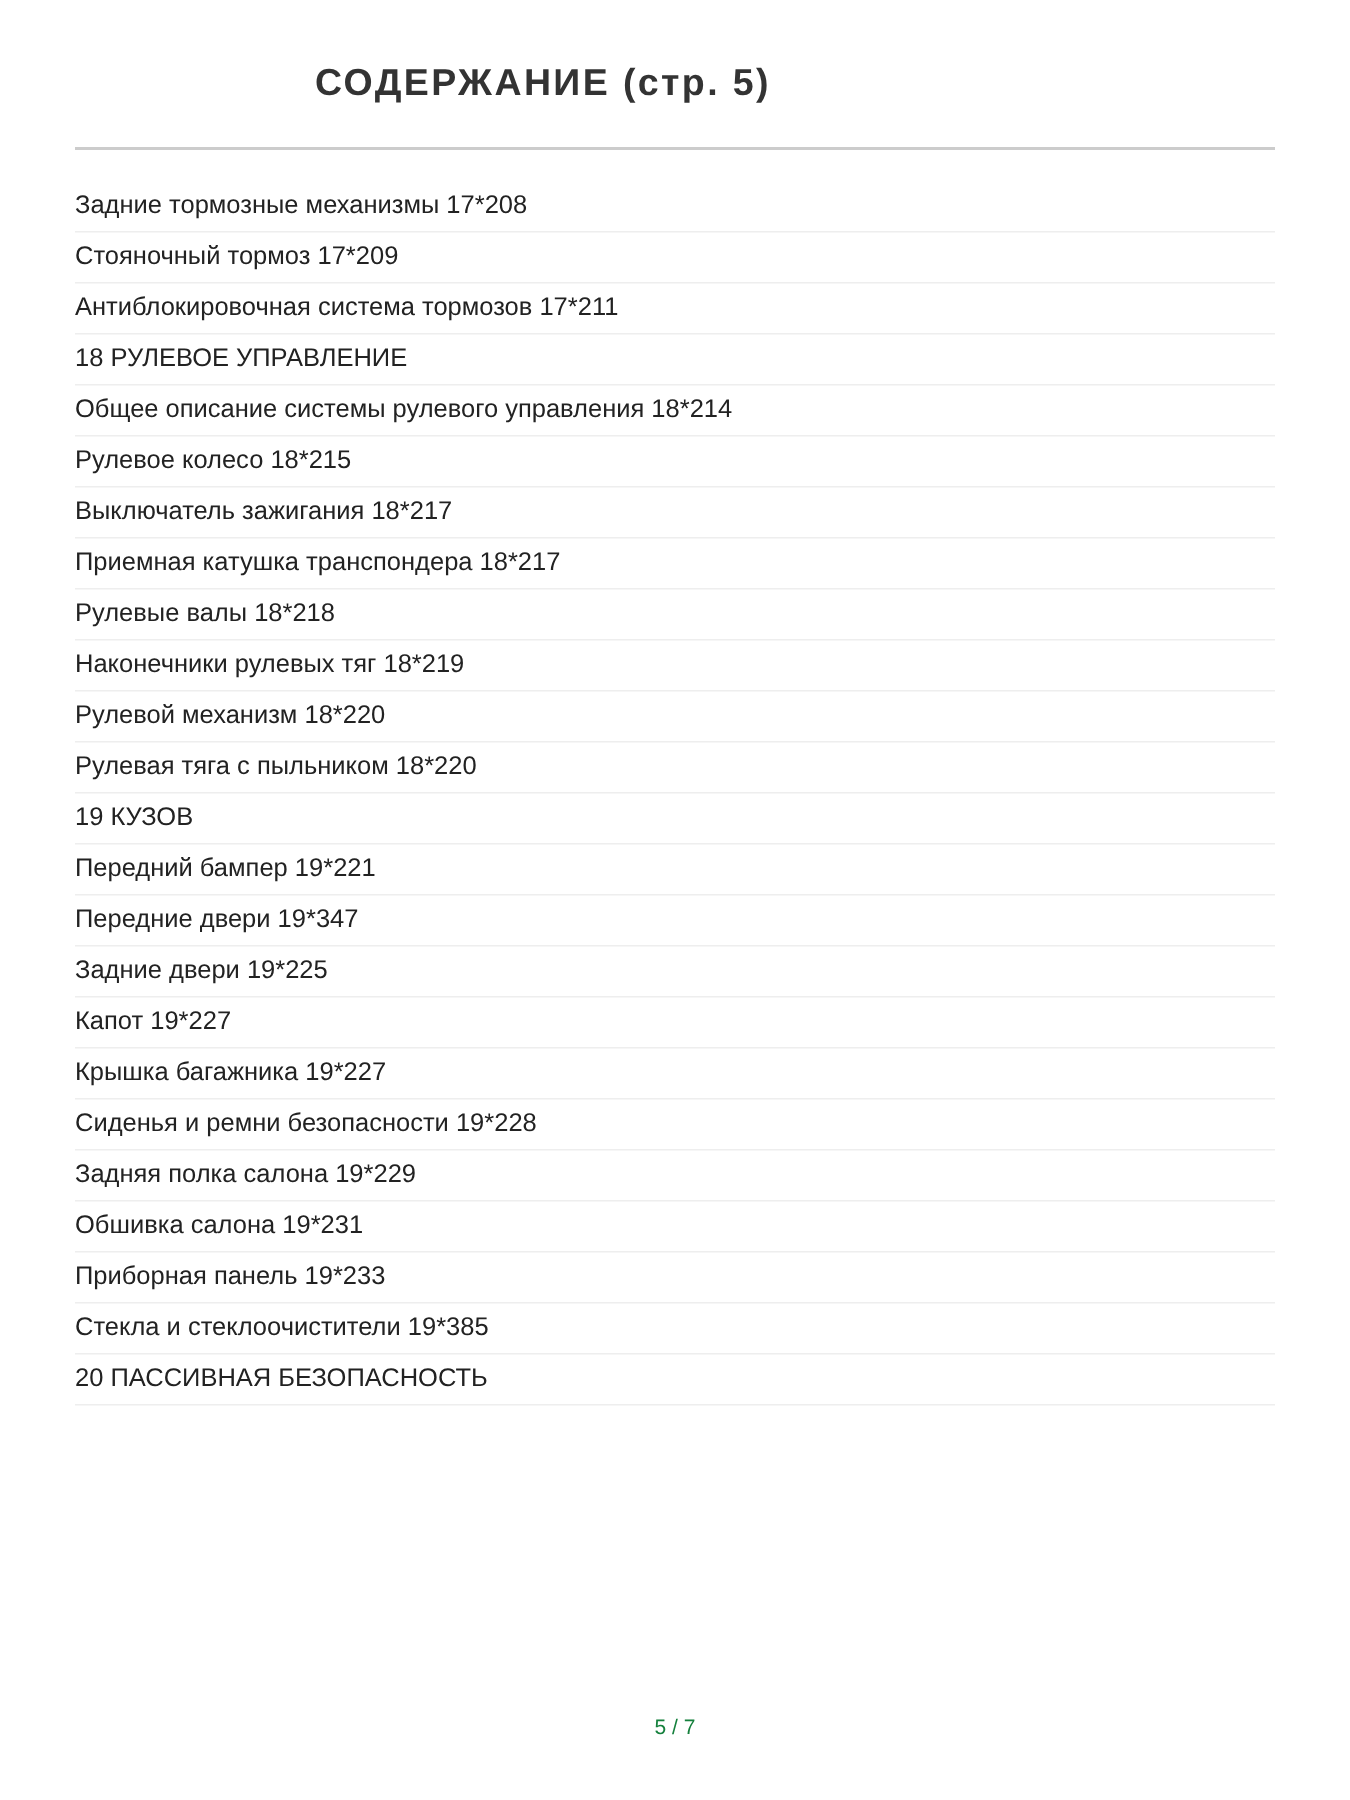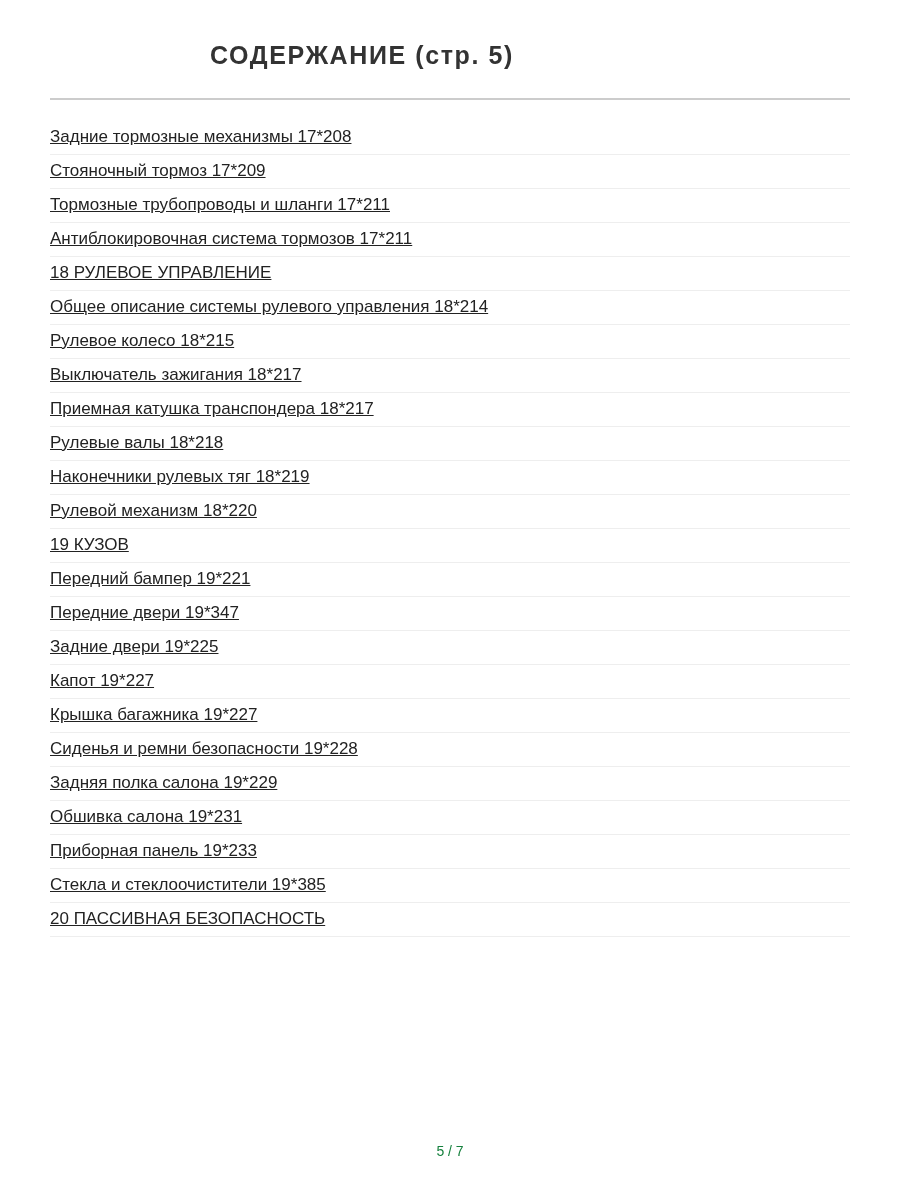--- a/index.html
+++ b/index.html
@@ -37,21 +37,20 @@
       background: #cccccc;
     }
     .toc-list {
       position: absolute;
       top: 121px;
       left: 50px;
       width: 800px;
       margin: 0;
       padding: 0;
       list-style: none;
-      text-decoration: underline;
     }
     .toc-item {
       height: 33px;
       line-height: 31px;
       border-bottom: 1px solid #eeeeee;
       font-size: 17px;
       color: #222222;
       white-space: nowrap;
       padding: 0;
     }
@@ -67,30 +66,30 @@
   </style>
 </head>
 <body>
 
 <h1 class="page-title">СОДЕРЖАНИЕ (стр. 5)</h1>
 <div class="title-rule"></div>
 
 <ul class="toc-list">
   <li class="toc-item">Задние тормозные механизмы 17*208</li>
   <li class="toc-item">Стояночный тормоз 17*209</li>
-  <li class="toc-item">Тормозные трубопроводы и шланги 17*211</li>
   <li class="toc-item">Антиблокировочная система тормозов 17*211</li>
   <li class="toc-item">18 РУЛЕВОЕ УПРАВЛЕНИЕ</li>
   <li class="toc-item">Общее описание системы рулевого управления 18*214</li>
   <li class="toc-item">Рулевое колесо 18*215</li>
   <li class="toc-item">Выключатель зажигания 18*217</li>
   <li class="toc-item">Приемная катушка транспондера 18*217</li>
   <li class="toc-item">Рулевые валы 18*218</li>
   <li class="toc-item">Наконечники рулевых тяг 18*219</li>
   <li class="toc-item">Рулевой механизм 18*220</li>
+  <li class="toc-item">Рулевая тяга с пыльником 18*220</li>
   <li class="toc-item">19 КУЗОВ</li>
   <li class="toc-item">Передний бампер 19*221</li>
   <li class="toc-item">Передние двери 19*347</li>
   <li class="toc-item">Задние двери 19*225</li>
   <li class="toc-item">Капот 19*227</li>
   <li class="toc-item">Крышка багажника 19*227</li>
   <li class="toc-item">Сиденья и ремни безопасности 19*228</li>
   <li class="toc-item">Задняя полка салона 19*229</li>
   <li class="toc-item">Обшивка салона 19*231</li>
   <li class="toc-item">Приборная панель 19*233</li>

